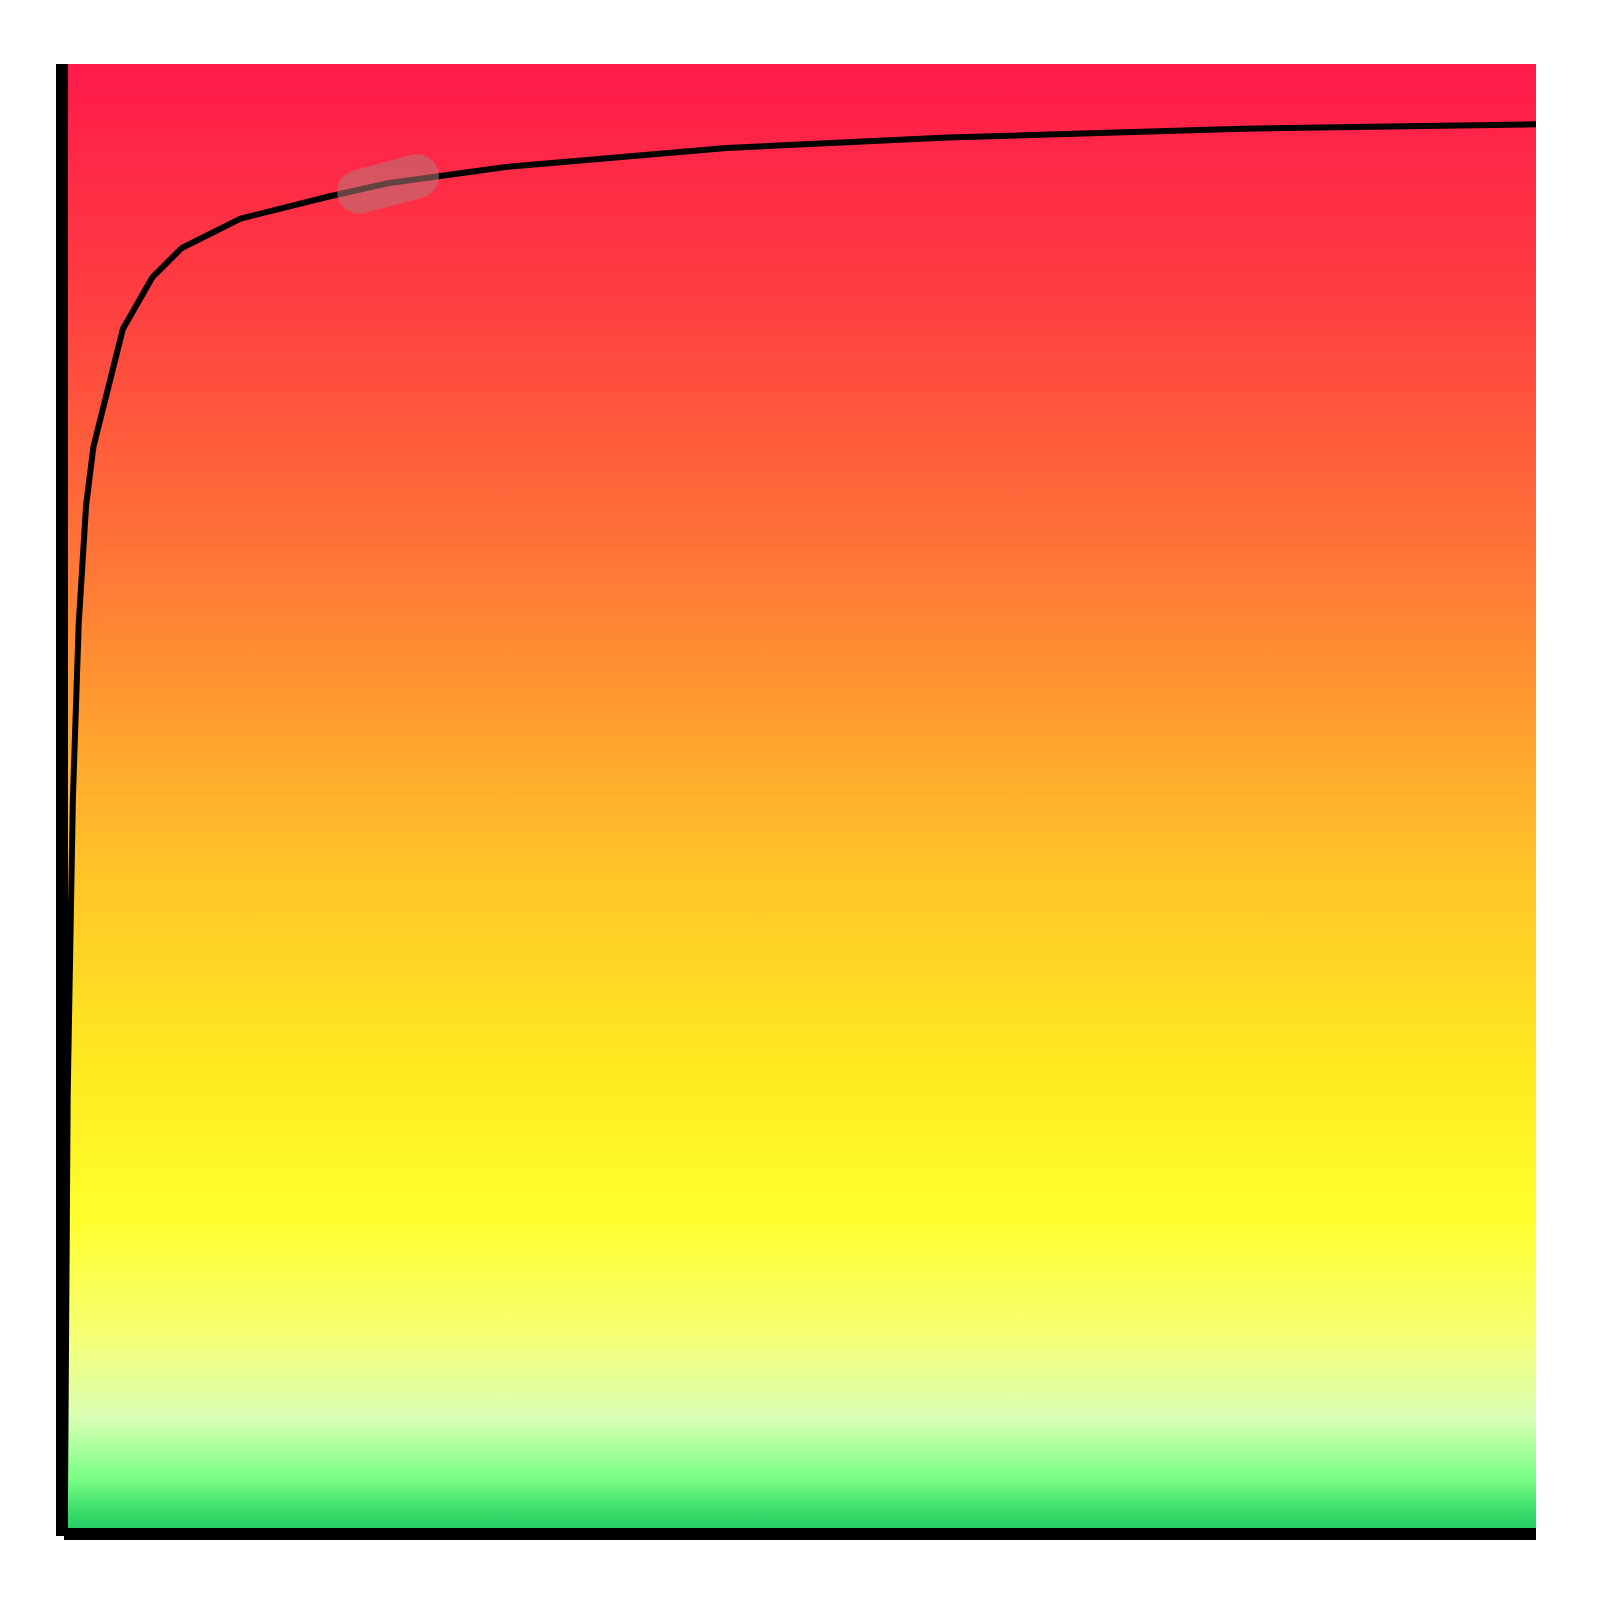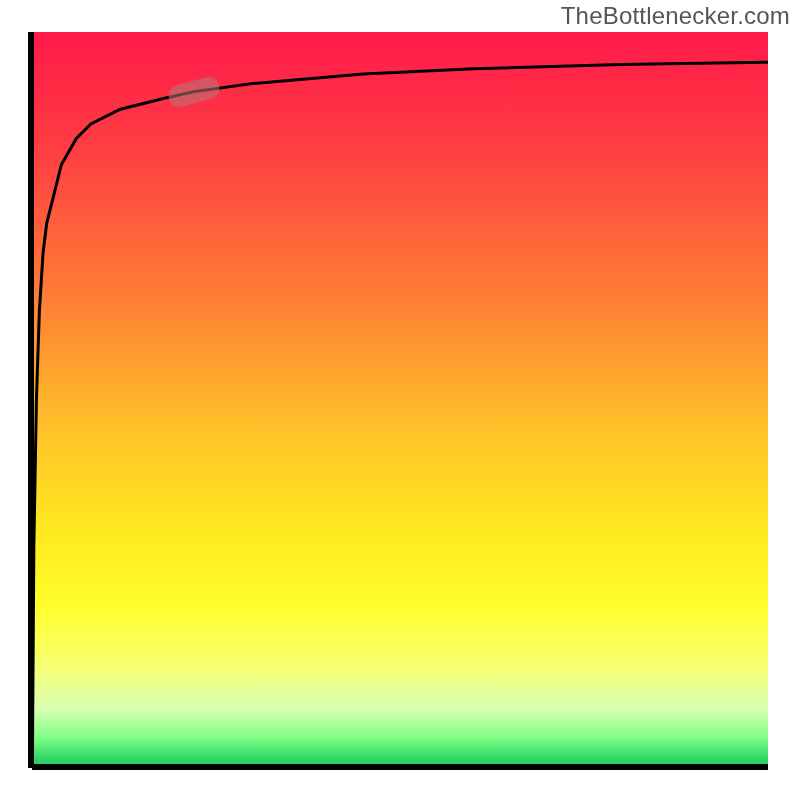--- a/index.html
+++ b/index.html
@@ -56,21 +56,20 @@
     width: 52px; height: 22px;
     background: rgba(180,120,120,0.55);
     border-radius: 11px;
     transform-origin: center;
   }
 </style>
 </head>
 <body>
 <div class="wrap">
 
-  <div class="attribution">TheBottlenecker.com</div>
 
   <div class="plot"></div>
 
   <div class="axis-left"></div>
   <div class="axis-bottom"></div>
 
   <svg class="curve-svg" viewBox="0 0 736 736">
     <path id="curve-path" stroke="#000" stroke-width="3" fill="none" d="M0.00 0.00 L0.37 736.00 L1.84 515.20 L4.42 368.00 L7.36 279.68 L11.04 220.80 L14.72 191.36 L29.44 132.48 L44.16 106.72 L58.88 92.00 L88.32 77.28 L132.48 66.24 L161.92 59.62 L220.80 51.52 L331.20 41.95 L441.60 36.80 L588.80 32.38 L736.00 30.18"></path>
   </svg>
 

